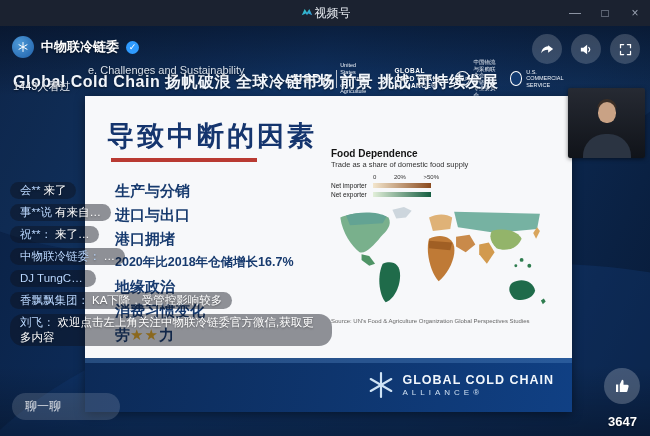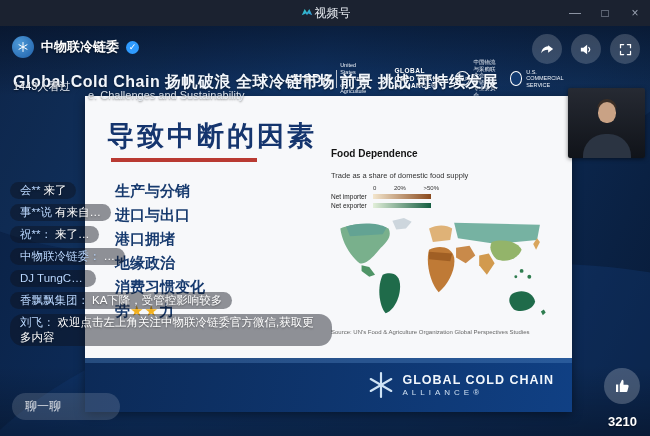--- a/index.html
+++ b/index.html
@@ -20,21 +20,21 @@
   .top-fade{position:absolute;left:0;right:0;top:0;height:70px;background:linear-gradient(rgba(4,12,28,.55),transparent);}
   .bottom-fade{position:absolute;left:0;right:0;bottom:0;height:70px;background:linear-gradient(transparent,rgba(0,0,0,.30));}
 
   
   .channel-row{position:absolute;left:12px;top:10px;display:flex;align-items:center;gap:7px;z-index:40;}
   .avatar{width:22px;height:22px;border-radius:50%;background:radial-gradient(circle at 35% 35%,#4e9ad8,#1f5fa8);display:flex;align-items:center;justify-content:center;}
   .channel-name{color:#fff;font-size:13px;font-weight:bold;text-shadow:0 1px 2px rgba(0,0,0,.5);}
   .verified{width:13px;height:13px;border-radius:50%;background:#2f9bff;color:#fff;font-size:9px;display:flex;align-items:center;justify-content:center;}
   .banner1{position:absolute;left:13px;top:46px;color:#f2f6fb;font-size:16px;font-weight:bold;letter-spacing:.5px;z-index:35;text-shadow:0 1px 2px rgba(0,0,0,.5);white-space:nowrap;}
   .viewers{position:absolute;left:13px;top:53px;color:#e8edf4;font-size:11px;z-index:36;text-shadow:0 1px 2px rgba(0,0,0,.5);}
-  .banner2{position:absolute;left:88px;top:63px;color:rgba(235,242,250,.9);font-size:11px;z-index:35;text-shadow:0 1px 2px rgba(0,0,0,.5);white-space:nowrap;}
+  .banner2{position:absolute;left:88px;top:38px;color:rgba(235,242,250,.9);font-size:11px;z-index:35;text-shadow:0 1px 2px rgba(0,0,0,.5);white-space:nowrap;}
 
   
   .actions{position:absolute;right:10px;top:8px;display:flex;gap:9px;z-index:45;}
   .action-btn{width:30px;height:30px;border-radius:50%;background:rgba(255,255,255,.18);border:none;display:flex;align-items:center;justify-content:center;cursor:pointer;}
 
   
   .logos{position:absolute;left:293px;top:33px;right:84px;display:flex;align-items:center;gap:13px;z-index:30;color:#fff;}
   .logo-block{display:flex;align-items:center;gap:4px;}
   .usda-acr{font-size:13px;font-weight:bold;letter-spacing:.5px;}
   .logo-divider{width:1px;height:18px;background:rgba(255,255,255,.7);}
@@ -54,21 +54,21 @@
   .slide-title{position:absolute;left:22px;top:22px;font-size:27px;font-weight:800;color:#15356e;letter-spacing:3px;}
   .slide-underline{position:absolute;left:26px;top:62px;width:146px;height:4px;background:#b93a32;}
   .bullets{position:absolute;left:30px;top:86px;display:flex;flex-direction:column;gap:7px;}
   .bullet{font-size:15px;font-weight:bold;color:#173a6e;line-height:17px;}
   .bullet.stat{font-size:12.5px;}
   .stars{color:#f2b01e;letter-spacing:1px;}
 
   
   .chart{position:absolute;left:246px;top:52px;width:232px;}
   .chart-title{font-size:10px;font-weight:bold;color:#141414;}
-  .chart-sub{font-size:7.5px;color:#333;margin-top:12px;}
+  .chart-sub{font-size:7.5px;color:#333;margin-top:1px;}
   .legend{margin-top:5px;font-size:6.5px;color:#222;}
   .legend-row{display:flex;align-items:center;margin-top:2px;}
   .legend-label{width:42px;}
   .bar{width:58px;height:5px;}
   .bar.importer{background:linear-gradient(to right,#f3e6cd,#8a4a1e);}
   .bar.exporter{background:linear-gradient(to right,#e2efd9,#155e41);}
   .scale-row{display:flex;width:66px;justify-content:space-between;font-size:6px;color:#333;margin-left:42px;}
   .map{margin-top:6px;display:block;}
   .chart-source{font-size:6px;color:#666;margin-top:6px;}
 
@@ -197,20 +197,21 @@
     </div>
 
     <div class="slide">
       <div class="slide-title">导致中断的因素</div>
       <div class="slide-underline"></div>
 
       <div class="bullets">
         <div class="bullet">生产与分销</div>
         <div class="bullet">进口与出口</div>
         <div class="bullet">港口拥堵</div>
+        <div class="bullet stat">2020年比2018年仓储增长16.7%</div>
         <div class="bullet">地缘政治</div>
         <div class="bullet">消费习惯变化</div>
         <div class="bullet">
           <span>劳</span><span class="stars">★★</span><span>力</span>
         </div>
       </div>
 
       <div class="chart">
         <div class="chart-title">Food Dependence</div>
         <div class="chart-sub">Trade as a share of domestic food supply</div>
@@ -295,15 +296,15 @@
 
     <div class="bottom-fade"></div>
 
     <div class="chat-input">聊一聊</div>
 
     <button class="like-btn">
       <svg width="18" height="18" viewBox="0 0 24 24">
         <path d="M4 10h3v10H4z M9 20h8.5c.8 0 1.5-.6 1.7-1.4l1.6-6A1.8 1.8 0 0 0 19 10.4h-5V5.5A2 2 0 0 0 12 3.6L9 10z" fill="#fff"></path>
       </svg>
     </button>
-    <div class="like-count">3210</div>
+    <div class="like-count">3647</div>
   </div>
 </div>
 
 </body></html>

